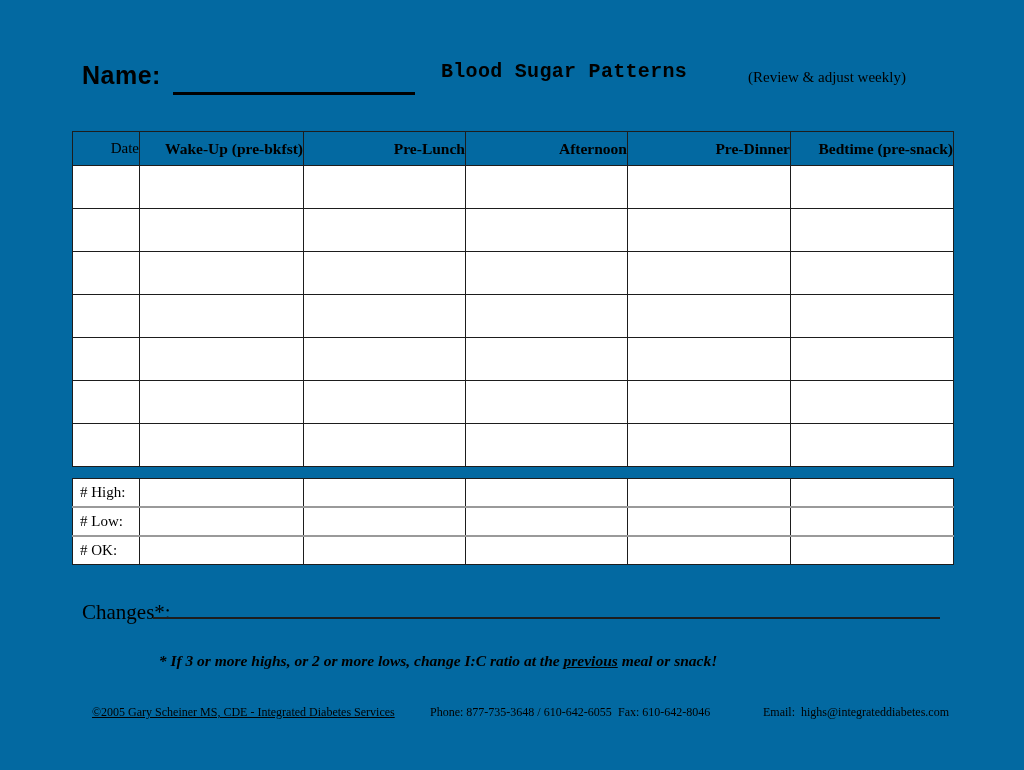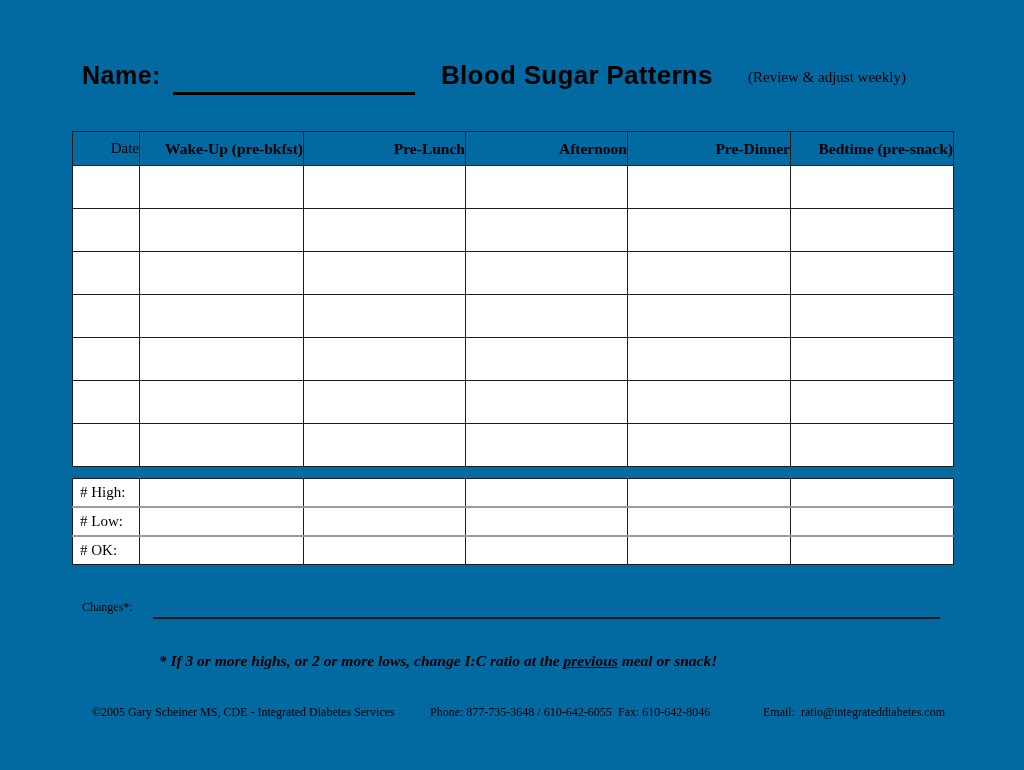--- a/index.html
+++ b/index.html
@@ -11,22 +11,22 @@
   .name-label{
     position:absolute;left:82px;top:61px;
     font-family:"Liberation Sans",sans-serif;font-weight:bold;
     font-size:25px;letter-spacing:0.5px;
   }
   .name-line{
     position:absolute;left:173px;top:92px;width:242px;height:3px;background:#000;
   }
   .page-title{
     position:absolute;left:441px;top:60px;
-    font-family:Liberation Sans, sans-serif;font-weight:bold;
-    font-size:26px;letter-spacing:0.3px;
+    font-family:Liberation Mono, monospace;font-weight:bold;
+    font-size:20px;letter-spacing:0.3px;
   }
   .subtitle{
     position:absolute;left:748px;top:69px;font-size:15px;
   }
   
   table{border-collapse:collapse;table-layout:fixed;}
   .main{
     position:absolute;left:72px;top:131px;width:881px;
   }
   .main th,.main td{border:1px solid #1d1d1d;padding:0;}
@@ -39,33 +39,33 @@
   
   .summary{
     position:absolute;left:72px;top:478px;width:881px;
   }
   .summary td{border:1px solid #1d1d1d;height:27px;padding:0;background:#fff;}
   .summary tr + tr td{border-top:2px solid #9a9a9a;}
   .summary td.lab{
     font-size:15px;padding-left:7px;vertical-align:middle;
   }
   
-  .changes-label{position:absolute;left:82px;top:600px;font-size:12px;}
+  .changes-label{position:absolute;left:82px;top:600px;font-size:21px;}
   .changes-line{
     position:absolute;left:153px;top:617px;width:787px;height:2px;background:#1d1d1d;
   }
   
   .footnote{
     position:absolute;left:0;top:652px;width:876px;text-align:center;
     font-size:15.5px;font-weight:bold;font-style:italic;
   }
   .footnote .u{text-decoration:underline;}
   
   .footer-item{position:absolute;top:705px;font-size:12px;white-space:pre;}
-  .f-copy{left:92px;}
+  .f-copy{left:92px;text-decoration:underline;}
   .f-phone{left:430px;}
   .f-fax{left:618px;}
   .f-email{left:763px;}
 </style>
 </head>
 <body>
 
 <div class="page">
 
   <span class="name-label">Name:</span>
@@ -190,15 +190,15 @@
   </table>
 
   <span class="changes-label">Changes*:</span>
   <div class="changes-line"></div>
 
   <div class="footnote"><span>* If 3 or more highs, or 2 or more lows, change I:C ratio at the </span><span class="u">previous</span><span> meal or snack!</span></div>
 
   <span class="footer-item f-copy">©2005 Gary Scheiner MS, CDE - Integrated Diabetes Services</span>
   <span class="footer-item f-phone">Phone: 877-735-3648 / 610-642-6055</span>
   <span class="footer-item f-fax">Fax: 610-642-8046</span>
-  <span class="footer-item f-email">Email:  ratio@integrateddiabetes.com</span>
+  <span class="footer-item f-email">Email:  highs@integrateddiabetes.com</span>
 
 </div>
 
 </body></html>

